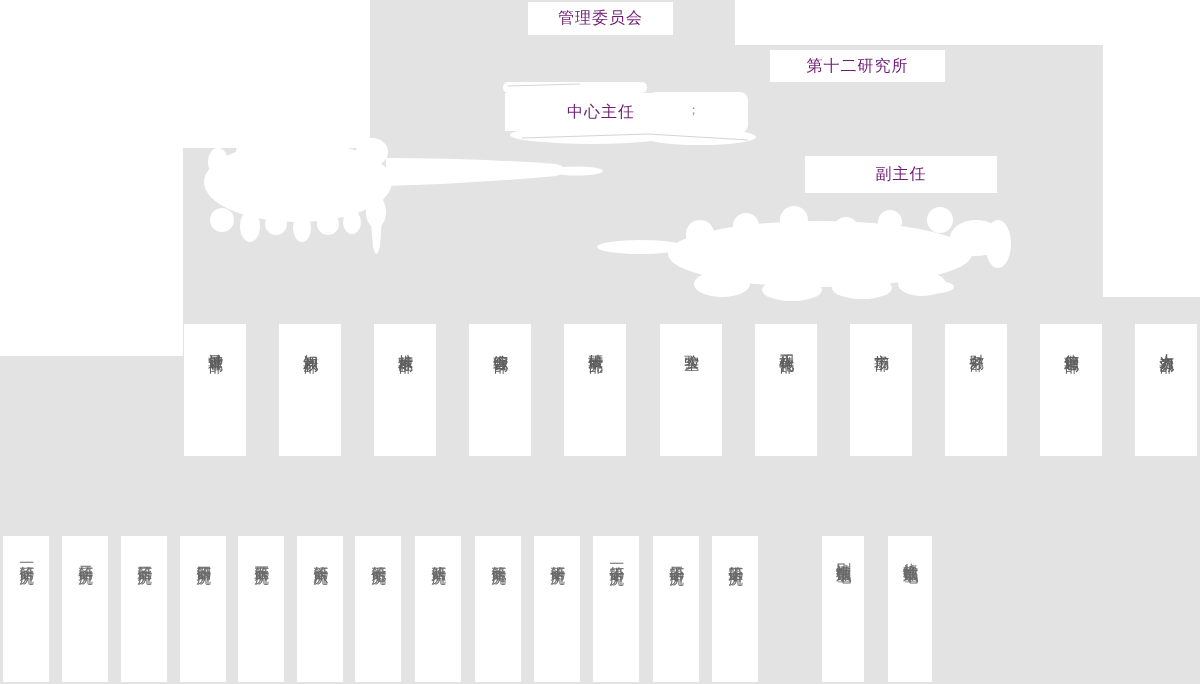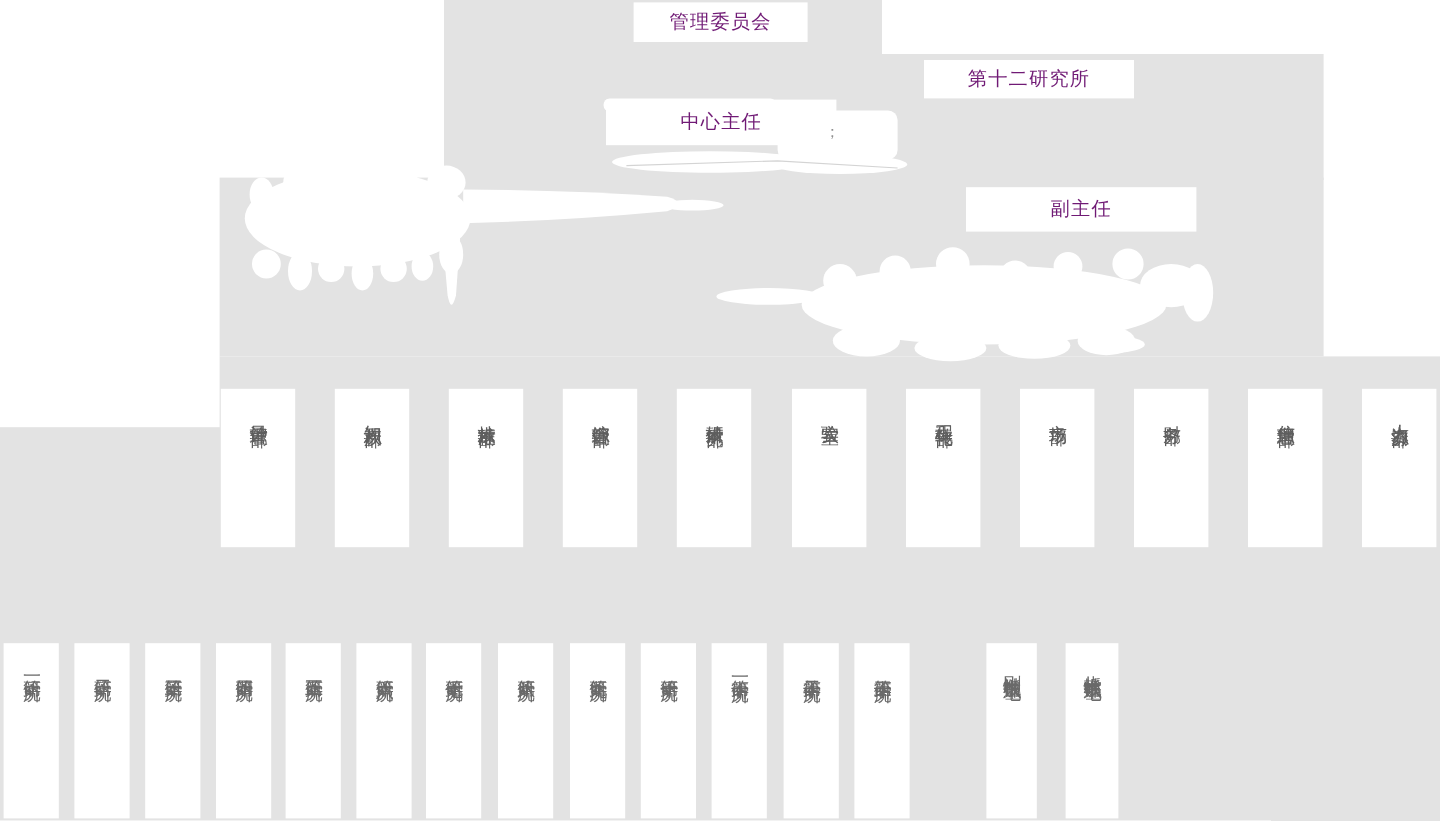--- a/index.html
+++ b/index.html
@@ -90,21 +90,21 @@
       <path d="M508 86 L580 84"></path>
       <path d="M522 138 L648 134 L748 140"></path>
       <path d="M652 112 L688 110" stroke="#dddddd"></path>
     </g>
   </svg>
 
   <div class="node" style="left:528px;top:2px;width:145px;height:33px;">管理委员会</div>
 
   <div class="node" style="left:770px;top:50px;width:175px;height:32px;">第十二研究所</div>
 
-  <div class="node" style="left:505px;top:83px;width:192px;height:38px;text-align:center;">中心主任</div>
+  <div class="node" style="left:505px;top:93px;width:192px;height:38px;text-align:center;">中心主任</div>
 
   <span id="stray-mark">；</span>
 
   <div class="node" style="left:805px;top:156px;width:192px;height:37px;text-align:center;">副主任</div>
 
   <div class="vnode dept" style="left:184px;">
       <span>计量管理部</span>
     </div>
   <div class="vnode dept" style="left:279px;">
       <span>知识产权部</span>

